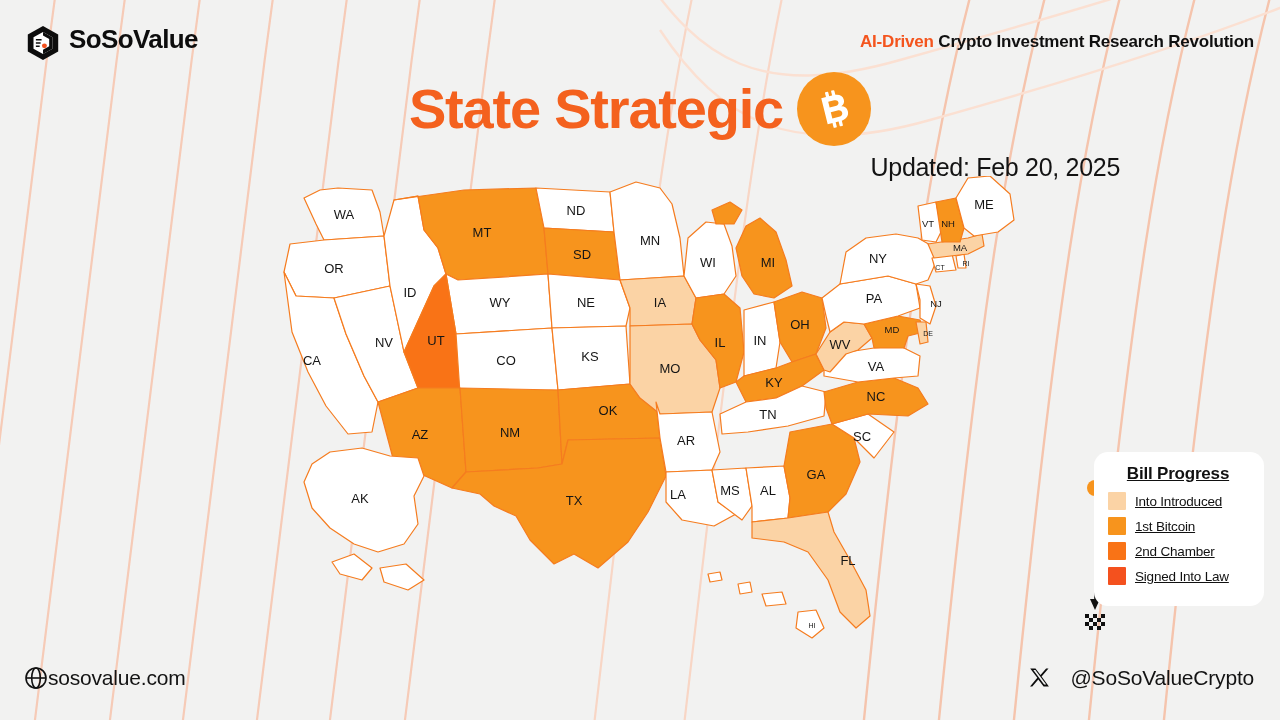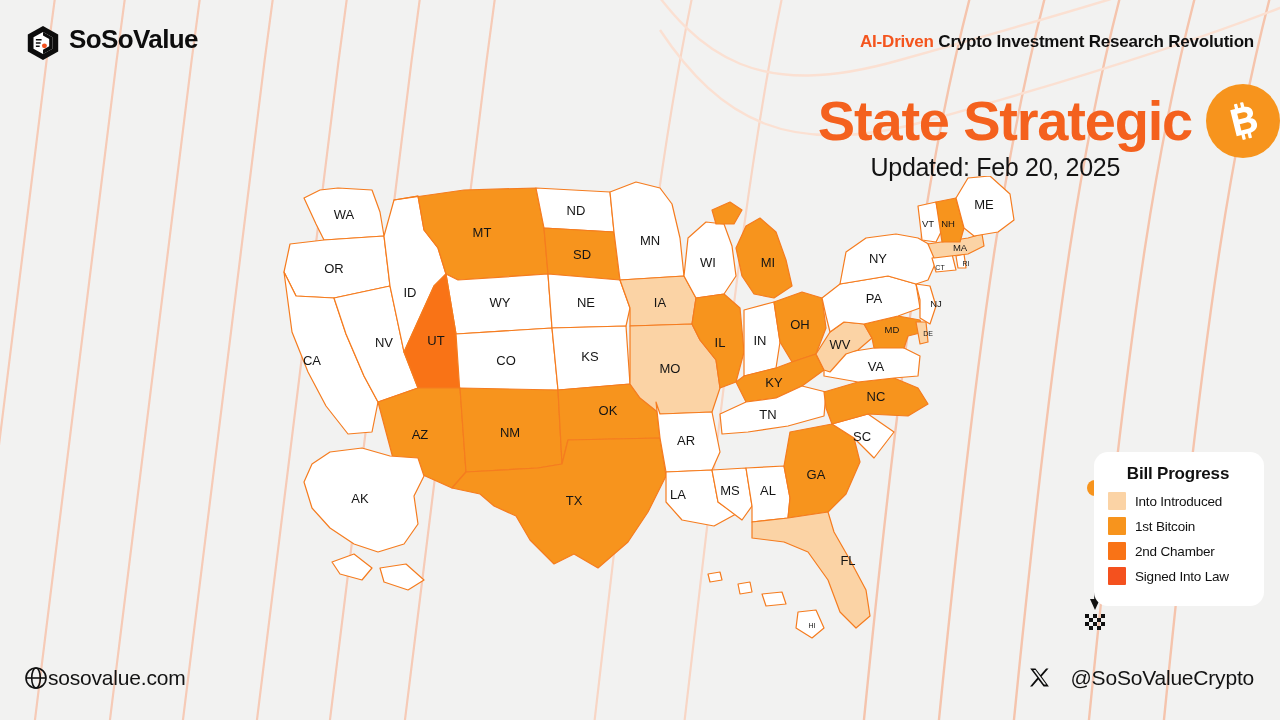--- a/index.html
+++ b/index.html
@@ -27,22 +27,22 @@
   }
   .tagline {
     position: absolute; right: 26px; top: 32px;
     font-size: 17px; font-weight: 700; letter-spacing: -0.2px;
   }
   .tagline .accent { color: #f4551e; text-align: center; }
   .tagline .plain { color: #101010; }
 
   
   .title-row {
-    position: absolute; left: 0; right: 0; top: 84px;
-    display: flex; align-items: center; justify-content: flex-end; gap: 14px;
+    position: absolute; left: 0; right: 0; top: 72px;
+    display: flex; align-items: center; justify-content: center; gap: 14px;
   }
   .title-text {
     font-size: 56px; font-weight: 700; color: #f4611e;
     letter-spacing: -1.2px; line-height: 1;
     white-space: nowrap;
   }
   .btc-badge {
     width: 74px; height: 74px; border-radius: 50%;
     background: #f7941d;
     display: flex; align-items: center; justify-content: center;
@@ -67,20 +67,21 @@
   }
   .lbl.sm { font-size: 9.5px; }
   .lbl.xs { font-size: 7px; }
 
   
   .legend {
     position: absolute; left: 1094px; top: 452px;
     width: 170px; background: #ffffff;
     border-radius: 14px;
     padding: 12px 16px 14px 14px;
+    text-decoration: underline;
   }
   .legend-title {
     font-size: 17px; font-weight: 700; color: #111;
     text-align: center; margin-bottom: 8px; letter-spacing: -0.2px;
   }
   .legend-row { display: flex; align-items: center; gap: 9px; margin: 7px 0; }
   .swatch { width: 18px; height: 18px; flex: 0 0 auto; border-radius: 1px; }
   .legend-label { font-size: 13.5px; color: #111; white-space: nowrap; letter-spacing: -0.2px; }
 
   .progress-axis {

